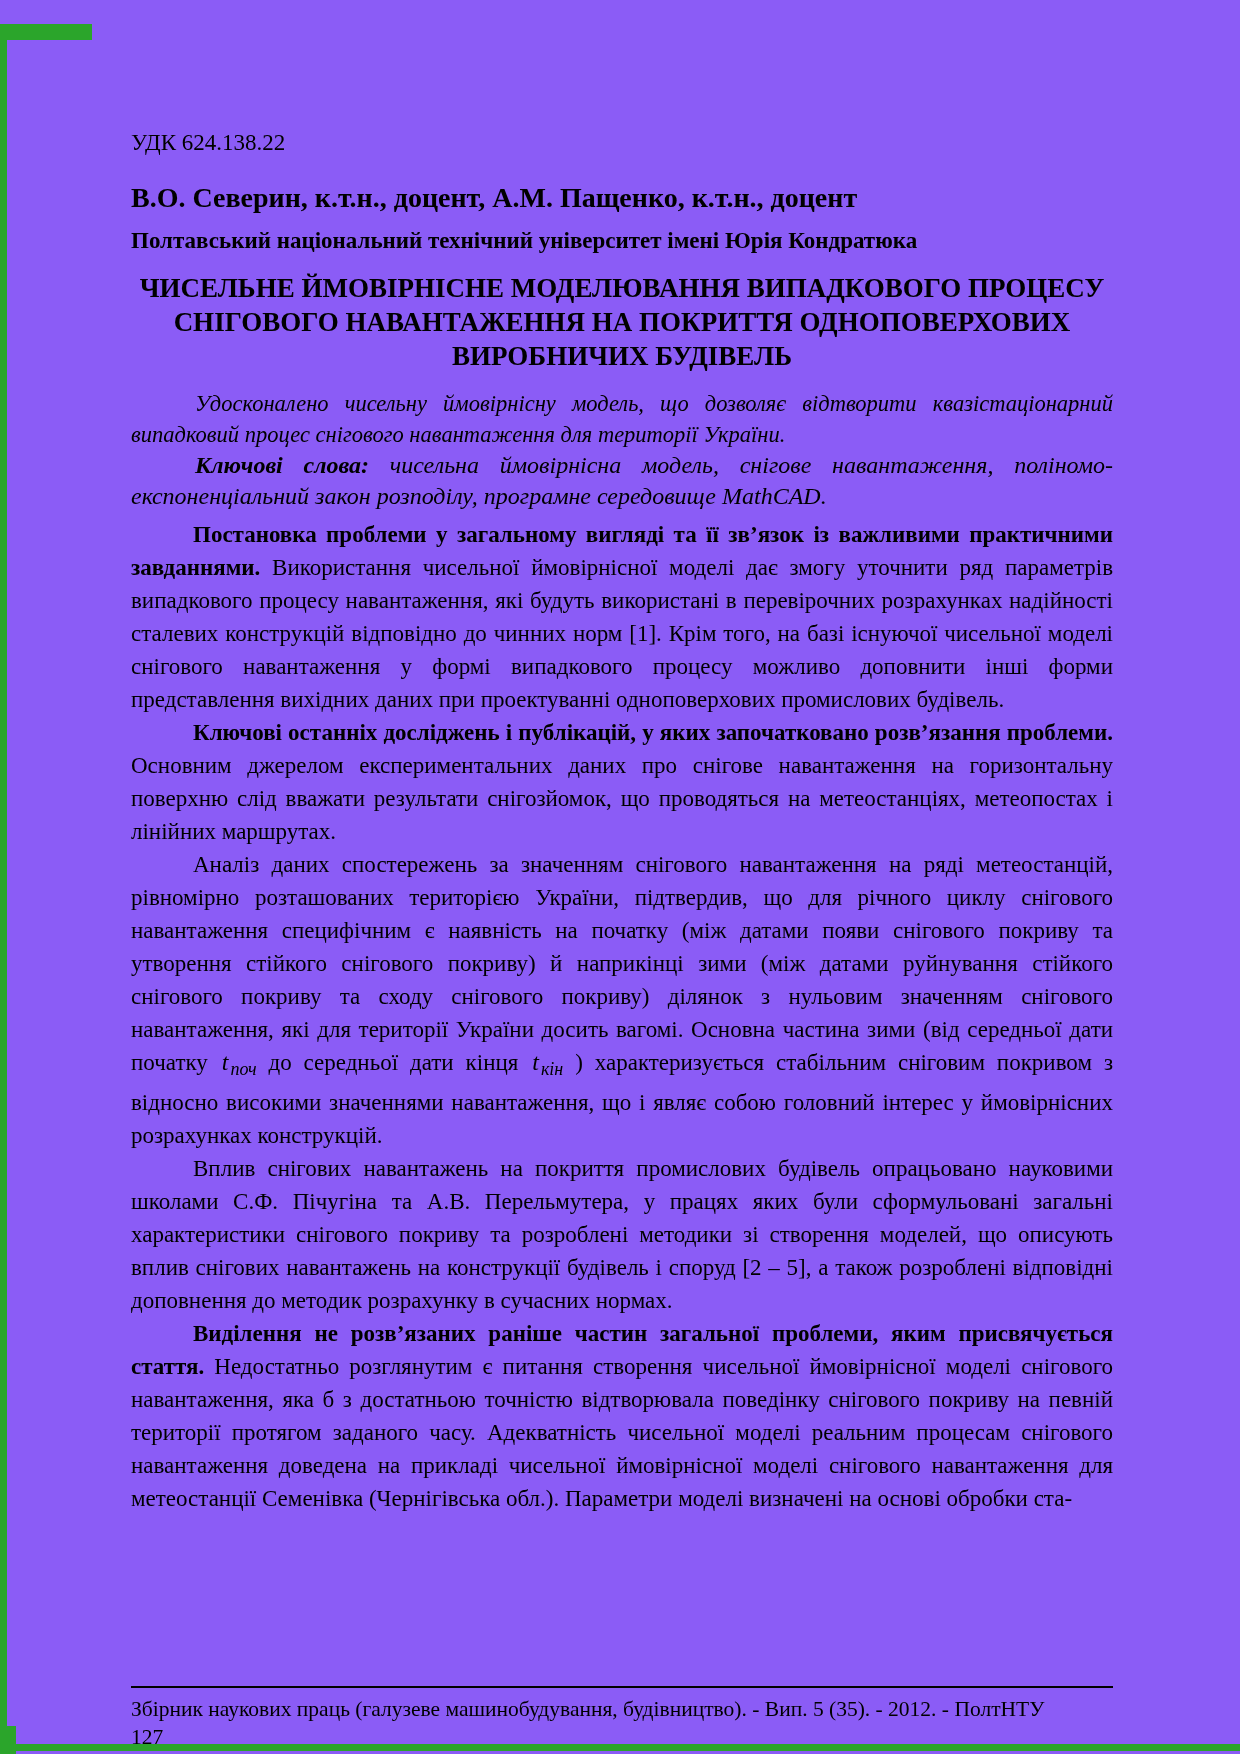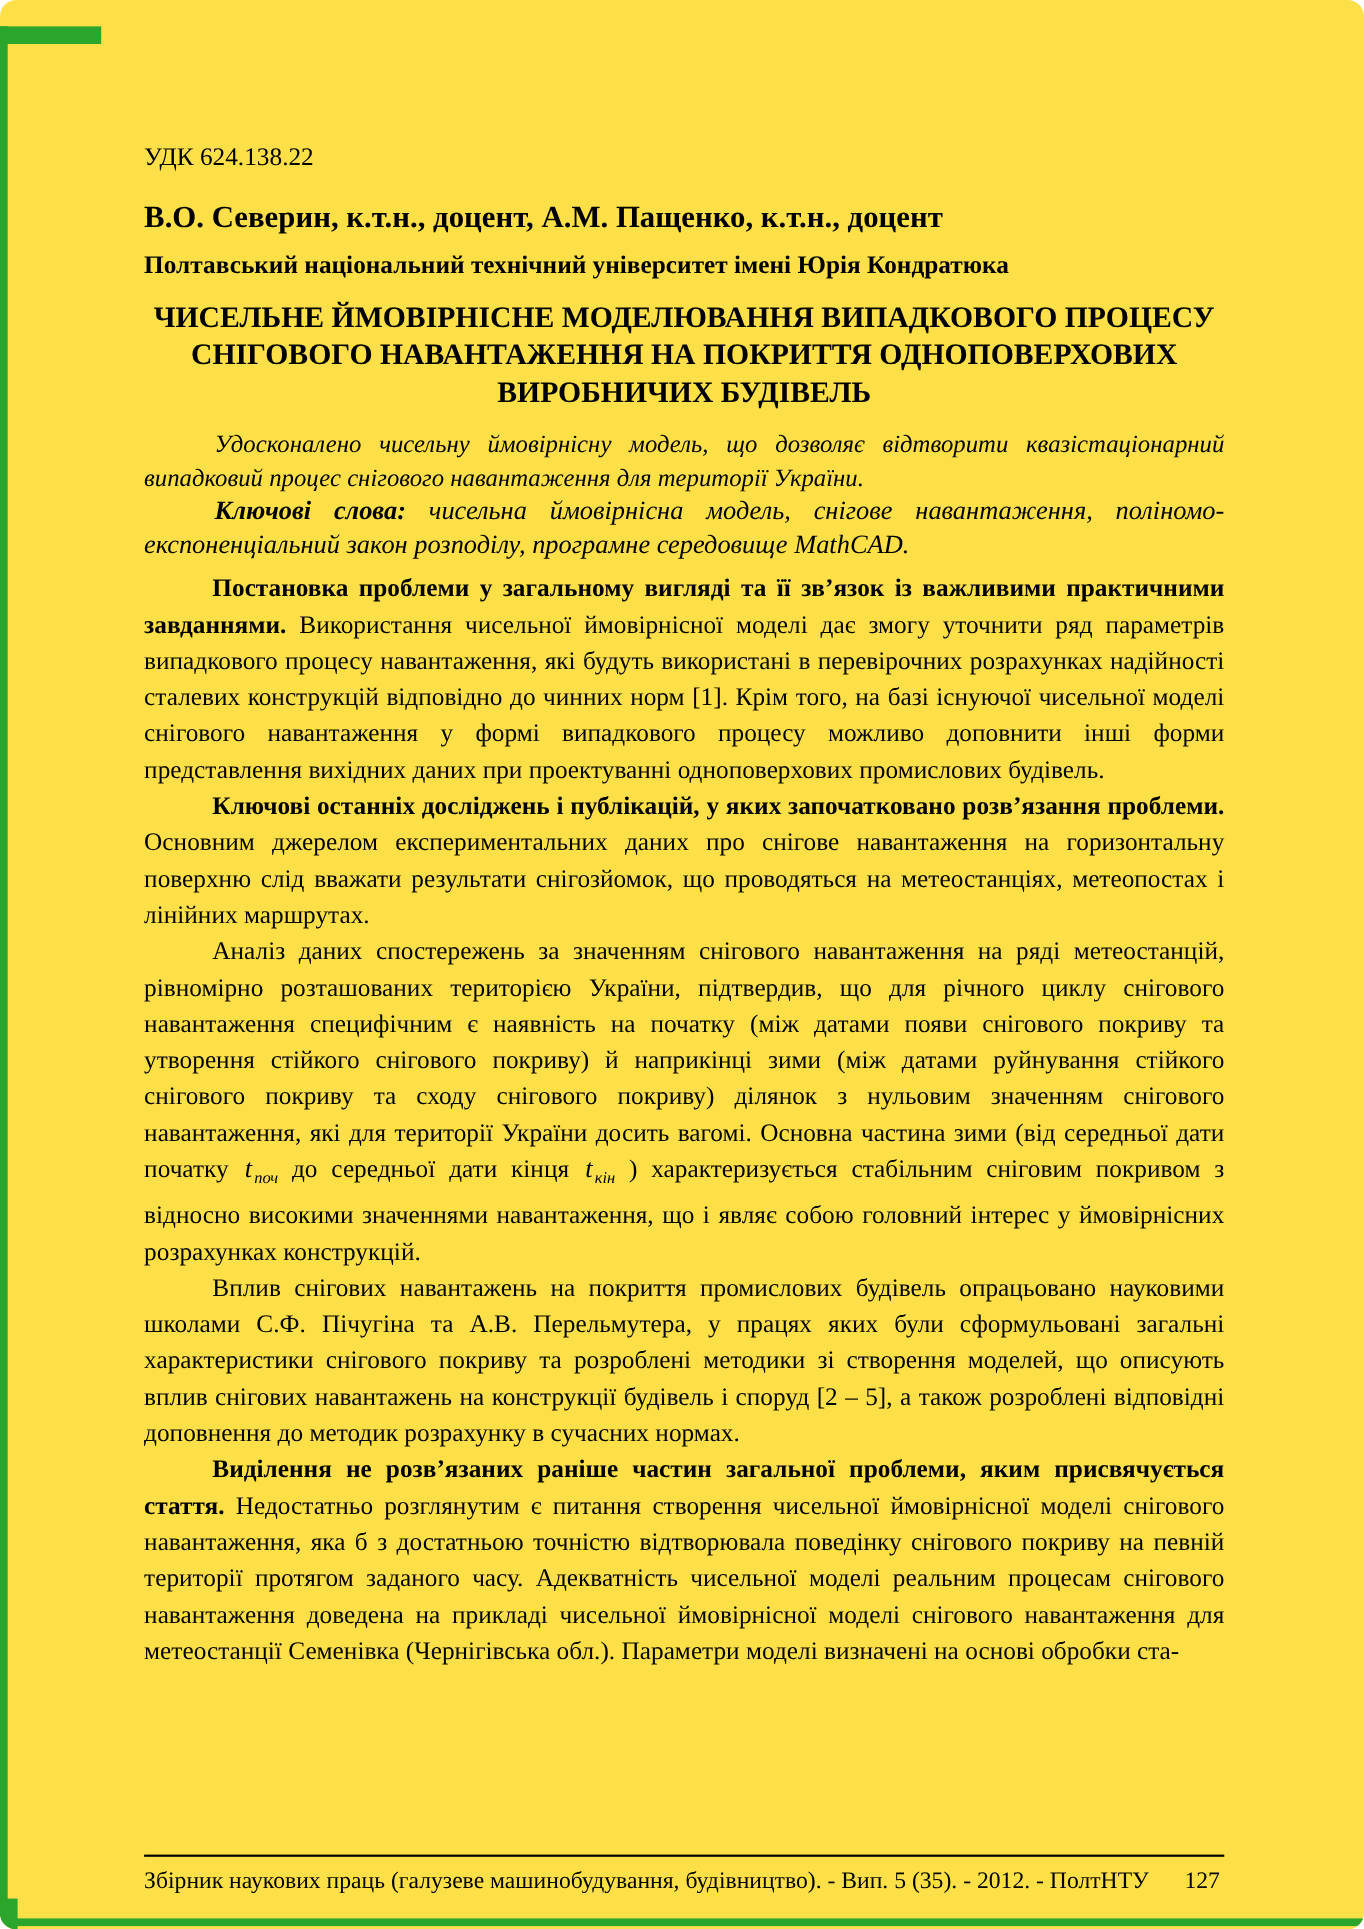--- a/index.html
+++ b/index.html
@@ -1,25 +1,24 @@
 <!DOCTYPE html>
 <html style="--frame_green: #2ba52b; --ink: #000000;"><head>
 <meta charset="utf-8">
 <style>
   :root { --frame_green:#2ba52b; --ink:#000000; }
   * { margin:0; padding:0; box-sizing:border-box; }
   html, body { background:#ffffff; }
   .page {
     position:relative;
     width:1240px; height:1754px;
-    background:#fde047;
+    background:#8b5cf6;
     color:var(--ink);
     font-family:"Liberation Serif", serif;
     overflow:hidden;
-    border-radius:15px;
   }
   
   .frame-left   { position:absolute; left:0; top:24px; bottom:0; width:7px; background:var(--frame_green); }
   .frame-corner-tl { position:absolute; left:0; top:24px; width:92px; height:16px; background:var(--frame_green); }
   .frame-bottom { position:absolute; left:0; bottom:3px; width:100%; height:7px; background:var(--frame_green); }
   .frame-corner-bl { position:absolute; left:0; bottom:0; width:16px; height:28px; background:var(--frame_green); }
 
   .content { position:absolute; left:131px; top:128px; width:982px; }
 
   .udc { font-size:23px; line-height:30px; margin-bottom:24px; }
@@ -40,28 +39,28 @@
   .kw-label { font-weight:bold; }
 
   .para {
     font-size:23px; line-height:33px;
     text-align:justify; text-indent:62px;
   }
   .para.first { margin-top:6px; }
   .para .lead { font-weight:bold; }
 
   .math-var { font-style:italic; font-size:24px; padding:0 2px; }
-  .math-sub { font-style:italic; font-size:15px; vertical-align:-5px; }
+  .math-sub { font-style:italic; font-size:18px; vertical-align:-5px; }
 
   .footer {
     position:absolute; left:131px; top:1686px; width:982px;
     border-top:2px solid #000;
     padding-top:7px;
     display:flex; justify-content:space-between; align-items:baseline;
-    font-size:21.5px; line-height:28px;
+    font-size:21.5px; line-height:28px;flex-direction:column;
   }
   .footer .page-number { padding-right:4px; }
 </style>
 </head>
 <body>
 
 <div class="page">
 
   <div class="frame-left"></div>
   <div class="frame-corner-tl"></div>

